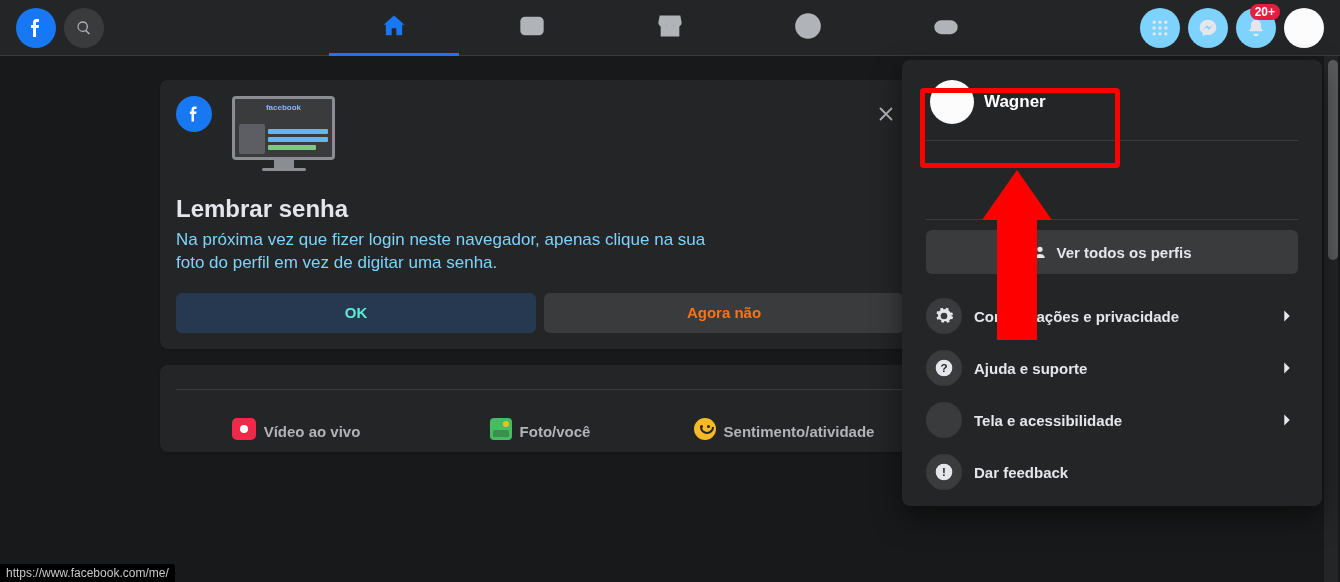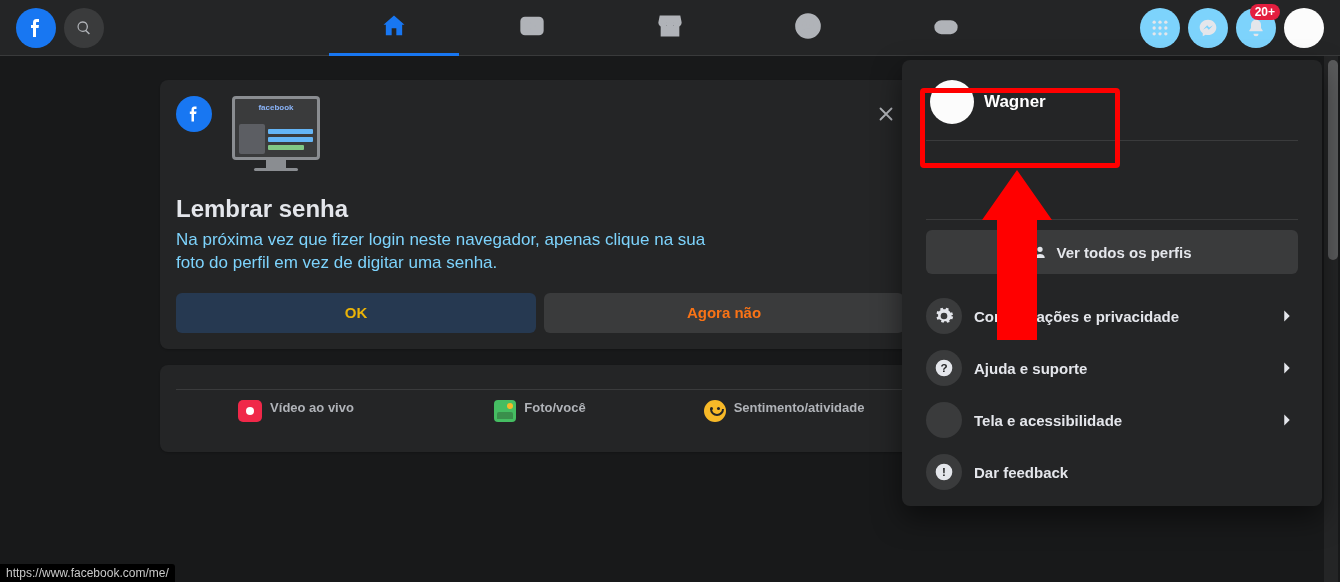--- a/index.html
+++ b/index.html
@@ -18,40 +18,40 @@
 .badge{position:absolute;top:-4px;right:-4px;background:#e41e3f;color:#fff;font-size:12px;font-weight:600;padding:1px 5px;border-radius:10px}
 .avatar-btn{width:40px;height:40px;border-radius:50%;background:#fcfcfc;cursor:pointer}
 
 .main{display:flex;padding-top:0;height:calc(582px - 56px)}
 .feed{width:760px;margin-left:160px;padding-top:24px}
 .card{background:#242526;border-radius:8px;margin-bottom:16px;box-shadow:0 1px 2px rgba(0,0,0,.2)}
 .remember{padding:16px 16px 16px 16px;position:relative}
 .close-x{position:absolute;top:16px;right:16px;width:36px;height:36px;border-radius:50%;display:flex;align-items:center;justify-content:center;cursor:pointer}
 .remember-illu{display:flex;width:100%;align-items:flex-start;gap:20px;margin-bottom:24px}
 .fb-small{width:36px;height:36px;border-radius:50%;background:#1877f2;display:flex;align-items:center;justify-content:center}
-.monitor-screen{width:88px;height:64px;border:3px solid #8a8d91;border-radius:4px;background:#3a3b3c;padding:4px;display:flex;flex-direction:column;gap:12px}
+.monitor-screen{width:103px;height:64px;border:3px solid #8a8d91;border-radius:4px;background:#3a3b3c;padding:4px;display:flex;flex-direction:column;gap:12px}
 .fb-word{font-size:8px;color:#8ab4f8;font-weight:700;text-align:center}
 .monitor-row{display:flex;gap:3px;align-items:center}
 .monitor-pic{width:26px;height:30px;background:#5c5e63;border-radius:2px}
 .monitor-lines{flex:1;display:flex;flex-direction:column;gap:3px}
 .ml{height:5px;background:#64b5f6;border-radius:1px}
 .ml2{height:5px;background:#81c784;border-radius:1px;width:80%}
 .monitor-stand{width:20px;height:8px;background:#8a8d91;margin:0 auto}
 .monitor-base{width:44px;height:3px;background:#8a8d91;margin:0 auto;border-radius:2px}
 .remember h2{font-size:24px;font-weight:700;margin-bottom:6px;color:#e4e6eb}
 .remember p{font-size:17px;color:#7dd3fc;line-height:1.35;margin-bottom:18px;max-width:540px}
 .btn-row{display:flex;gap:8px}
 .btn{flex:1;height:40px;border-radius:6px;font-size:15px;font-weight:600;display:flex;align-items:center;justify-content:center;cursor:pointer}
-.btn-primary{background:#263951;color:#eab308}
+.btn-primary{background:#263951;color:#5eead4}
 .btn-secondary{background:#3a3b3c;color:#f97316}
 
 .composer{padding:12px 16px}
 .composer-input{background:#3a3b3c;border-radius:24px;height:44px;display:flex;align-items:center;padding:0 16px;color:#b0b3b8;font-size:17px;cursor:pointer;overflow:hidden;white-space:nowrap;text-overflow:ellipsis}
 .composer-actions{display:flex;margin-top:12px;padding-top:10px;border-top:1px solid #3a3b3c;gap:4px}
-.comp-act{flex:1;height:40px;border-radius:6px;display:flex;align-items:flex-start;justify-content:center;gap:8px;cursor:pointer;color:#b0b3b8;font-size:13px;font-weight:600}
+.comp-act{flex:1;height:40px;border-radius:6px;display:flex;align-items:flex-end;justify-content:center;gap:8px;cursor:pointer;color:#b0b3b8;font-size:15px;font-weight:600}
 .ic-red{width:24px;height:22px;background:#f02849;border-radius:5px;position:relative;display:flex;align-items:center;justify-content:center}
 .ic-red:after{content:"";width:8px;height:8px;border-radius:50%;background:#fff}
 .ic-green{width:22px;height:22px;background:#45bd62;border-radius:4px;position:relative}
 .ic-green:before{content:"";position:absolute;top:3px;right:3px;width:6px;height:6px;border-radius:50%;background:#f7b928}
 .ic-green:after{content:"";position:absolute;bottom:3px;left:3px;right:3px;height:7px;background:#3a8f4c;border-radius:2px 2px 0 0}
 .ic-yellow{width:22px;height:22px;border-radius:50%;background:#f7b928;position:relative;border:2px solid #f7b928;display:flex;align-items:center;justify-content:center}
 .ic-yellow:before{content:"";position:absolute;top:5px;left:4px;width:3px;height:3px;border-radius:50%;background:#242526;box-shadow:7px 0 0 #242526}
 .ic-yellow:after{content:"";position:absolute;bottom:4px;left:4px;width:10px;height:5px;border:2px solid #242526;border-top:none;border-radius:0 0 10px 10px}
 
 .dropdown{position:absolute;top:60px;right:18px;width:420px;background:#242526;border-radius:8px;box-shadow:0 12px 28px rgba(0,0,0,.5);padding:8px;z-index:50}

